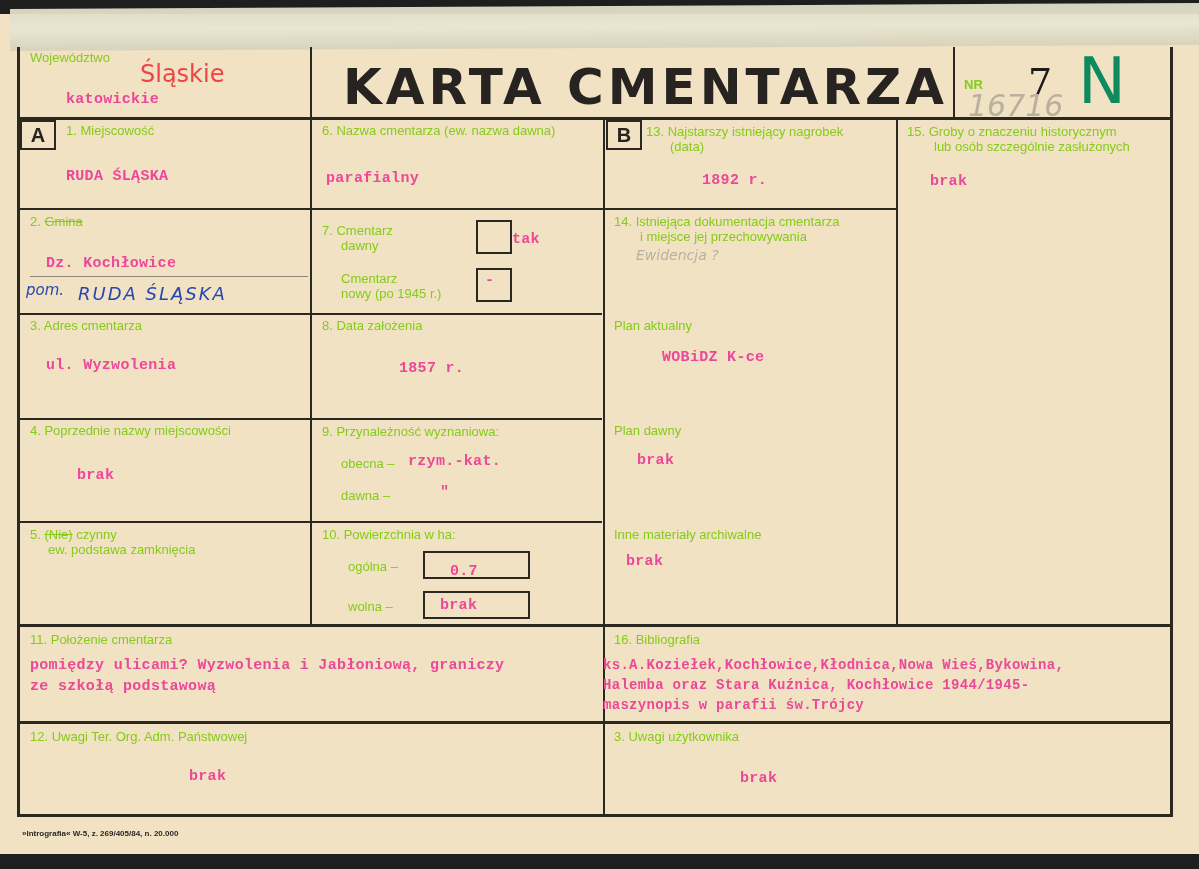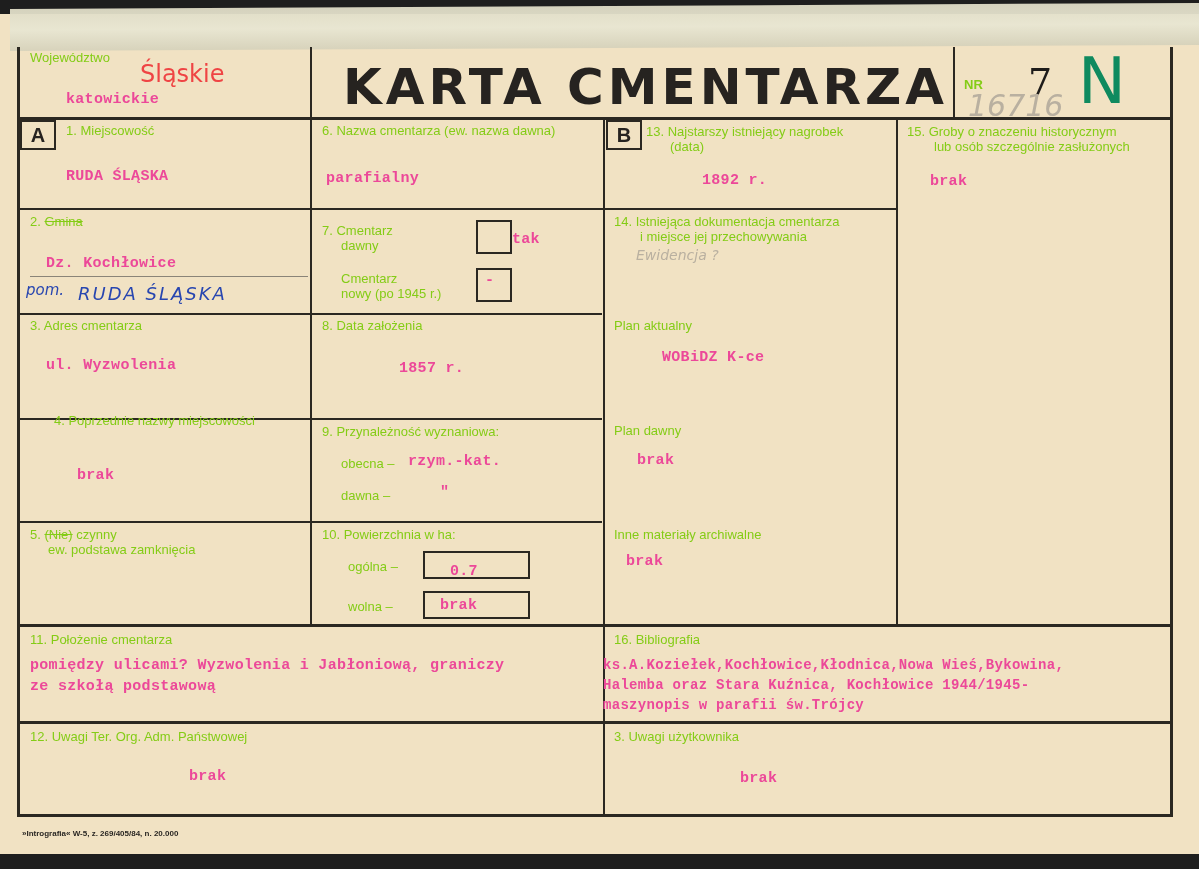--- a/index.html
+++ b/index.html
@@ -87,21 +87,21 @@
   <span>2.</span>
   <span class="strike">Gmina</span>
 </div>
 <div class="typed" style="left:46px;top:255px;">Dz. Kochłowice</div>
 <div class="hand-blue" style="left:26px;top:281px;font-size:15px;">pom.</div>
 <div class="hand-blue" style="left:78px;top:283px;font-size:18px;letter-spacing:2px;">RUDA ŚLĄSKA</div>
 
 <div class="lbl" style="left:30px;top:318px;">3. Adres cmentarza</div>
 <div class="typed" style="left:46px;top:357px;">ul. Wyzwolenia</div>
 
-<div class="lbl" style="left:30px;top:413px;margin-left:24px;">4. Poprzednie nazwy miejscowości</div>
+<div class="lbl" style="left:30px;top:423px;">4. Poprzednie nazwy miejscowości</div>
 <div class="typed" style="left:77px;top:467px;">brak</div>
 
 <div class="lbl" style="left:30px;top:527px;">
   <span>5.</span>
   <span class="strike">(Nie)</span>
   <span>czynny</span>
 </div>
 <div class="lbl" style="left:48px;top:542px;">ew. podstawa zamknięcia</div>
 
 <div class="lbl" style="left:322px;top:123px;">6. Nazwa cmentarza (ew. nazwa dawna)</div>

